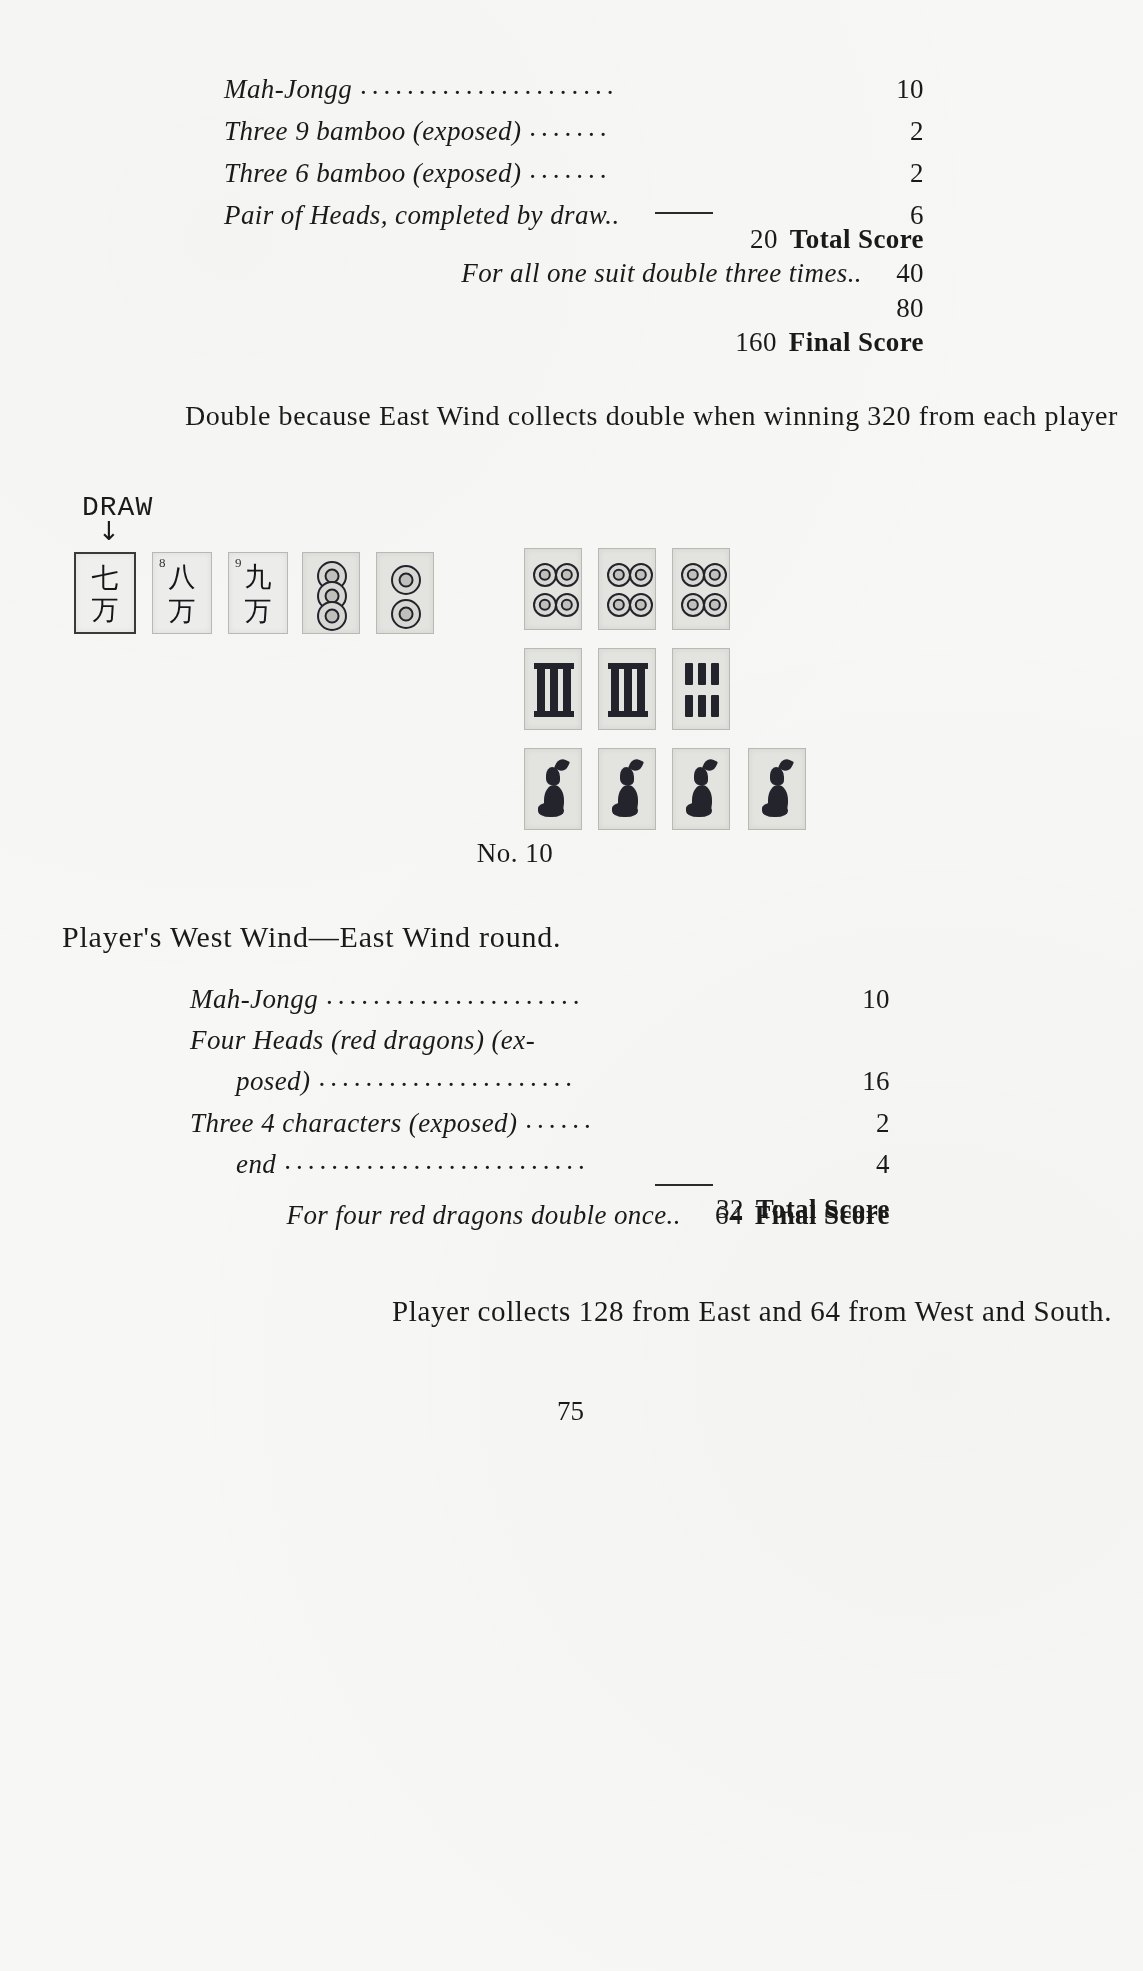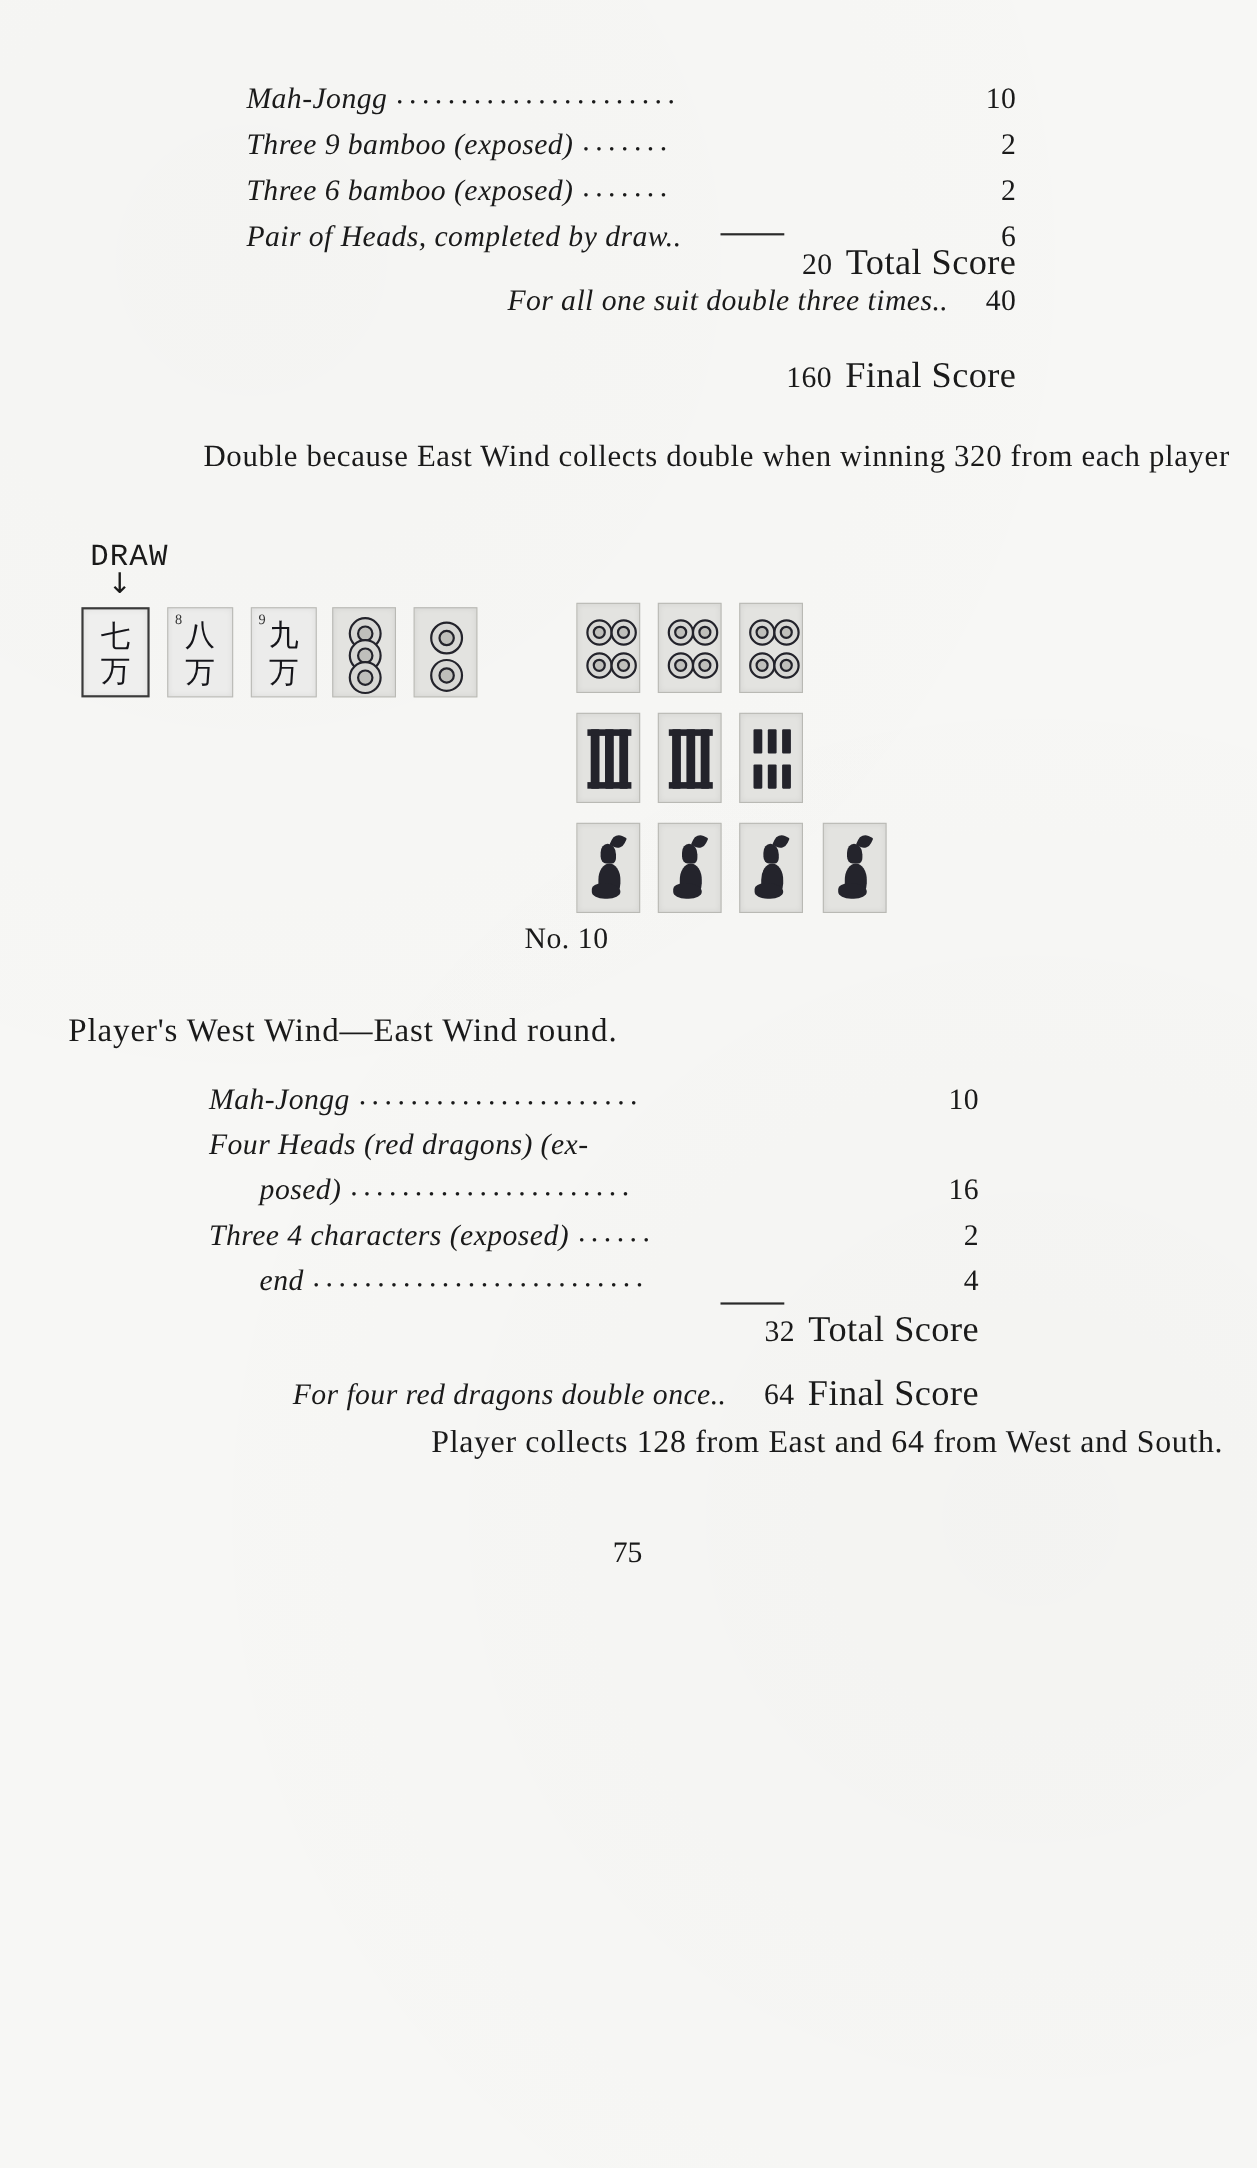--- a/index.html
+++ b/index.html
@@ -56,22 +56,23 @@
     white-space: nowrap;
     transform: translateY(-4px);
   }
   .score-value {
     width: 62px;
     text-align: right;
     font-size: 27px;
   }
   .score-note {
     margin-left: 12px;
-    font-size: 33px;
+    font-size: 27px;
     white-space: nowrap;
+    font-weight: bold;
   }
   .rule-line {
     position: absolute;
     background: #2a2a2a;
     height: 2px;
   }
 
   
   .para {
     position: absolute;
@@ -264,20 +265,24 @@
     <span class="score-label" style="flex:1 1 auto;"></span>
     <span class="score-value">20</span>
     <span class="score-note">Total Score</span>
   </div>
 
   <div class="score-row" style="position:absolute; left:224px; top:252px; width:700px;">
     <span class="score-label" style="flex:1 1 auto; text-align:right;">For all one suit double three times..</span>
     <span class="score-value">40</span>
   </div>
 
+  <div class="score-row" style="position:absolute; left:224px; top:287px; width:700px;">
+    <span class="score-label" style="flex:1 1 auto;"></span>
+    <span class="score-value">80</span>
+  </div>
 
   <div class="score-row" style="position:absolute; left:224px; top:321px; width:700px;">
     <span class="score-label" style="flex:1 1 auto;"></span>
     <span class="score-value">160</span>
     <span class="score-note">Final Score</span>
   </div>
 
   <div class="para" style="left:28px; top:396px; width:1090px; text-indent:0;">Double because East Wind collects double when winning 320 from each player</div>
 
   <div class="draw-label" style="left:82px; top:492px;">DRAW</div>
@@ -425,21 +430,21 @@
   </div>
 
   <div class="rule-line" style="left:655px; top:1184px; width:58px;"></div>
 
   <div class="score-row" style="position:absolute; left:190px; top:1188px; width:700px;">
     <span class="score-label" style="flex:1 1 auto;"></span>
     <span class="score-value">32</span>
     <span class="score-note">Total Score</span>
   </div>
 
-  <div class="score-row" style="position:absolute; left:190px; top:1246px; width:700px;align-items:center;">
+  <div class="score-row" style="position:absolute; left:190px; top:1194px; width:700px;align-items:center;">
     <span class="score-label" style="flex:1 1 auto; text-align:right;">For four red dragons double once..</span>
     <span class="score-value">64</span>
     <span class="score-note">Final Score</span>
   </div>
 
   <div class="para" style="left:32px; top:1288px; width:1080px; font-size:29px; line-height:46px;">Player collects 128 from East and 64 from West and South.</div>
 
   <div class="page-number" style="top:1396px;">75</div>
 
 </div>

